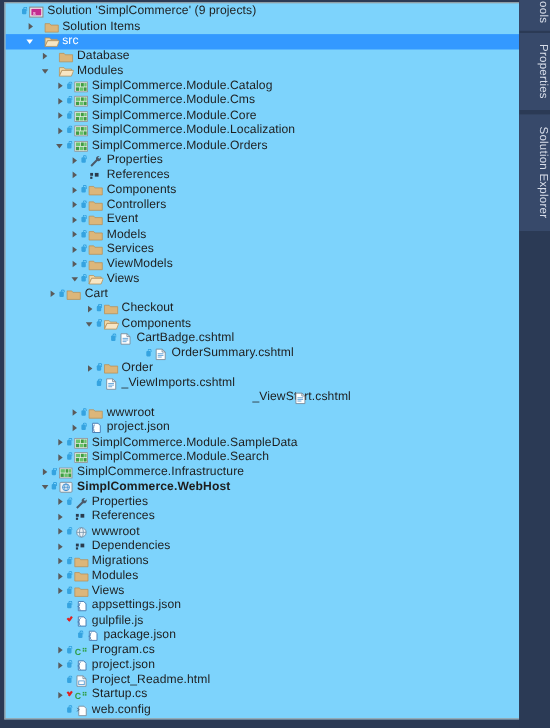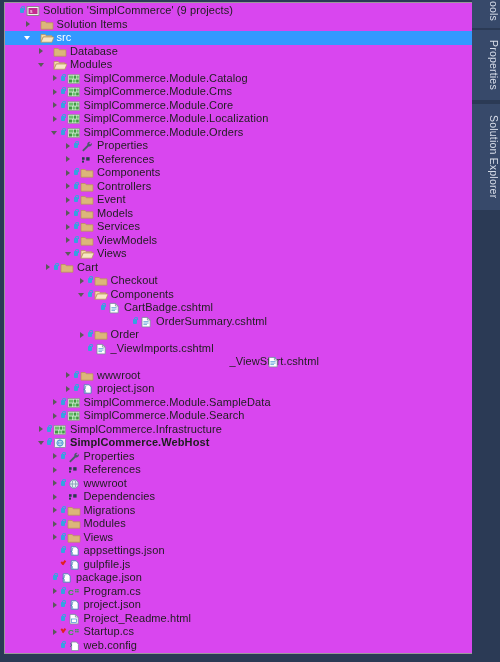--- a/index.html
+++ b/index.html
@@ -18,21 +18,21 @@
   
   .panel-wrap{
     position:relative;
     width:472px;height:662px;
     background:#2b3a55;
     box-sizing:border-box;
     padding:2px 0 8px 4px;
   }
   .tree-panel{
     width:100%;height:100%;
-    background:#d946ef;
+    background:#7dd3fc;
     border:1px solid #9a9a9a;
     border-right:none;
     box-sizing:border-box;
     overflow:hidden;
     position:relative;
   }
   .tree{
     padding-top:1px;
     user-select:none;
   }
@@ -640,21 +640,21 @@
             <span class="twisty "></span>
             <span class="badge check"></span>
             <span class="ico">
               <svg width="14" height="12" viewBox="0 0 14 12">
                 <path d="M4.2 1.8h5l2 2.2v6.2h-7z" fill="#ffffff" stroke="#4a7fb5" stroke-width="0.9"></path>
                 <path d="M6.2 3.2c-1 0-1 1.3-1 2.2s-.9 1-1.5 1c.6 0 1.5.1 1.5 1s0 2.2 1 2.2" fill="none" stroke="#4a7fb5" stroke-width="0.9"></path>
               </svg>
             </span>
             <span class="lbl">gulpfile.js</span>
           </div>
-          <div class="row" style="padding-left: 37px; text-align: center;">
+          <div class="row" style="padding-left: 55px; text-align: center;">
             <span class="twisty "></span>
             <span class="badge lock"></span>
             <span class="ico">
               <svg width="14" height="12" viewBox="0 0 14 12">
                 <path d="M4.2 1.8h5l2 2.2v6.2h-7z" fill="#ffffff" stroke="#4a7fb5" stroke-width="0.9"></path>
                 <path d="M6.2 3.2c-1 0-1 1.3-1 2.2s-.9 1-1.5 1c.6 0 1.5.1 1.5 1s0 2.2 1 2.2" fill="none" stroke="#4a7fb5" stroke-width="0.9"></path>
               </svg>
             </span>
             <span class="lbl">package.json</span>
           </div>

